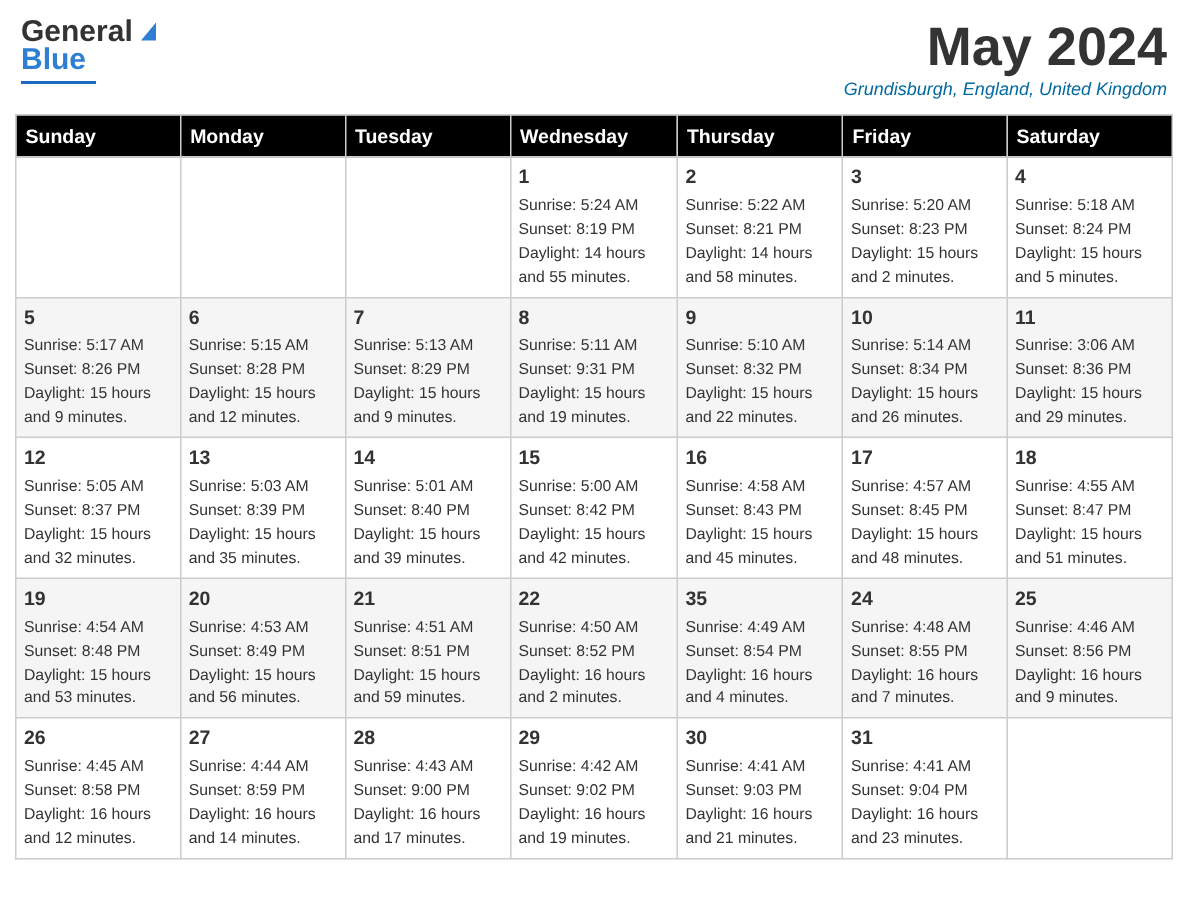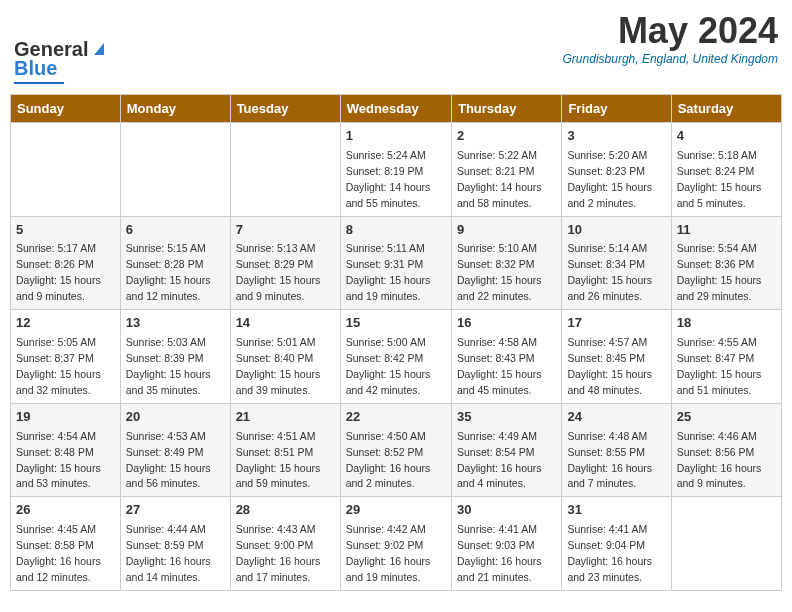--- a/index.html
+++ b/index.html
@@ -40,21 +40,21 @@
       font-size: 12px;
       color: #0369a1;
       font-style: italic;
     }
     table {
       width: 100%;
       border-collapse: collapse;
       font-size: 11px;
     }
     thead tr th {
-      background: #a16207;
+      background: #000000;
       color: #fff;
       text-align: left;
       padding: 6px 6px;
       font-size: 13px;
       font-weight: bold;
       border: 1px solid #ccc;
     }
     tbody tr td {
       border: 1px solid #ccc;
       vertical-align: top;
@@ -84,21 +84,21 @@
     }
     .empty-cell {
       background: #fff !important;
     }
   </style>
 </head>
 <body>
 
 <div class="header">
   <div class="logo">
-    <div style="display:flex; align-items:center;margin-top:28px;">
+    <div style="display:flex; align-items:center;">
       <span style="font-size:20px; font-weight:bold; color:#333;">General</span>
       <svg width="18" height="18" viewBox="0 0 18 18" style="margin-left:2px; margin-top:-4px;">
         <polygon points="4,16 14,16 14,4" fill="#2e7fd1"></polygon>
       </svg>
     </div>
     <div style="display:flex; align-items:center; margin-top:-4px;">
       <span style="font-size:20px; font-weight:bold; color:#2e7fd1;">Blue</span>
     </div>
     <div class="logo-line"></div>
   </div>
@@ -130,21 +130,21 @@
         <td><span class="day-number">3</span><span class="cell-text">Sunrise: 5:20 AM</span><br><span class="cell-text">Sunset: 8:23 PM</span><br><span class="cell-text">Daylight: 15 hours and 2 minutes.</span><br></td>
         <td><span class="day-number">4</span><span class="cell-text">Sunrise: 5:18 AM</span><br><span class="cell-text">Sunset: 8:24 PM</span><br><span class="cell-text">Daylight: 15 hours and 5 minutes.</span><br></td>
       </tr>
       <tr>
         <td><span class="day-number">5</span><span class="cell-text">Sunrise: 5:17 AM</span><br><span class="cell-text">Sunset: 8:26 PM</span><br><span class="cell-text">Daylight: 15 hours and 9 minutes.</span><br></td>
         <td><span class="day-number">6</span><span class="cell-text">Sunrise: 5:15 AM</span><br><span class="cell-text">Sunset: 8:28 PM</span><br><span class="cell-text">Daylight: 15 hours and 12 minutes.</span><br></td>
         <td><span class="day-number">7</span><span class="cell-text">Sunrise: 5:13 AM</span><br><span class="cell-text">Sunset: 8:29 PM</span><br><span class="cell-text">Daylight: 15 hours and 9 minutes.</span><br></td>
         <td><span class="day-number">8</span><span class="cell-text">Sunrise: 5:11 AM</span><br><span class="cell-text">Sunset: 9:31 PM</span><br><span class="cell-text">Daylight: 15 hours and 19 minutes.</span><br></td>
         <td><span class="day-number">9</span><span class="cell-text">Sunrise: 5:10 AM</span><br><span class="cell-text">Sunset: 8:32 PM</span><br><span class="cell-text">Daylight: 15 hours and 22 minutes.</span><br></td>
         <td><span class="day-number">10</span><span class="cell-text">Sunrise: 5:14 AM</span><br><span class="cell-text">Sunset: 8:34 PM</span><br><span class="cell-text">Daylight: 15 hours and 26 minutes.</span><br></td>
-        <td><span class="day-number">11</span><span class="cell-text">Sunrise: 5:54 AM</span><br><span class="cell-text">Sunset: 8:36 PM</span><br><span class="cell-text">Daylight: 15 hours and 29 minutes.</span><br></td>
+        <td><span class="day-number">11</span><span class="cell-text">Sunrise: 3:06 AM</span><br><span class="cell-text">Sunset: 8:36 PM</span><br><span class="cell-text">Daylight: 15 hours and 29 minutes.</span><br></td>
       </tr>
       <tr>
         <td><span class="day-number">12</span><span class="cell-text">Sunrise: 5:05 AM</span><br><span class="cell-text">Sunset: 8:37 PM</span><br><span class="cell-text">Daylight: 15 hours and 32 minutes.</span><br></td>
         <td><span class="day-number">13</span><span class="cell-text">Sunrise: 5:03 AM</span><br><span class="cell-text">Sunset: 8:39 PM</span><br><span class="cell-text">Daylight: 15 hours and 35 minutes.</span><br></td>
         <td><span class="day-number">14</span><span class="cell-text">Sunrise: 5:01 AM</span><br><span class="cell-text">Sunset: 8:40 PM</span><br><span class="cell-text">Daylight: 15 hours and 39 minutes.</span><br></td>
         <td><span class="day-number">15</span><span class="cell-text">Sunrise: 5:00 AM</span><br><span class="cell-text">Sunset: 8:42 PM</span><br><span class="cell-text">Daylight: 15 hours and 42 minutes.</span><br></td>
         <td><span class="day-number">16</span><span class="cell-text">Sunrise: 4:58 AM</span><br><span class="cell-text">Sunset: 8:43 PM</span><br><span class="cell-text">Daylight: 15 hours and 45 minutes.</span><br></td>
         <td><span class="day-number">17</span><span class="cell-text">Sunrise: 4:57 AM</span><br><span class="cell-text">Sunset: 8:45 PM</span><br><span class="cell-text">Daylight: 15 hours and 48 minutes.</span><br></td>
         <td><span class="day-number">18</span><span class="cell-text">Sunrise: 4:55 AM</span><br><span class="cell-text">Sunset: 8:47 PM</span><br><span class="cell-text">Daylight: 15 hours and 51 minutes.</span><br></td>
       </tr>

